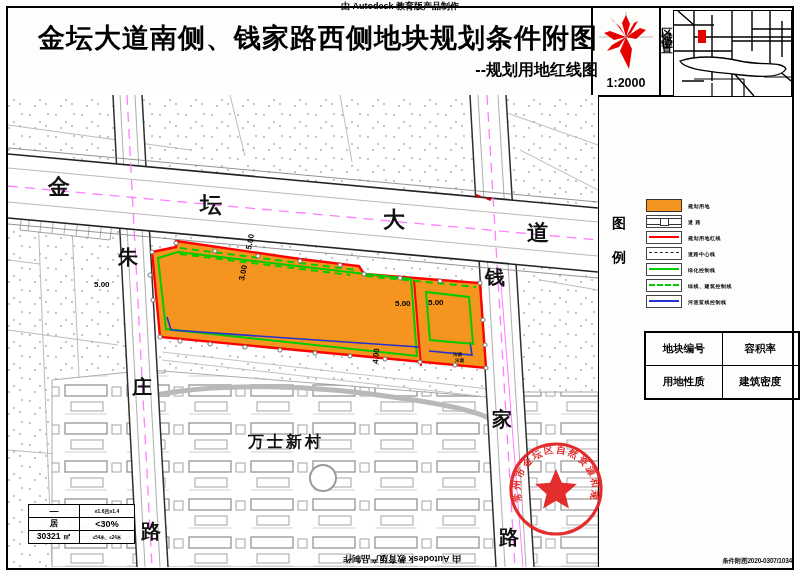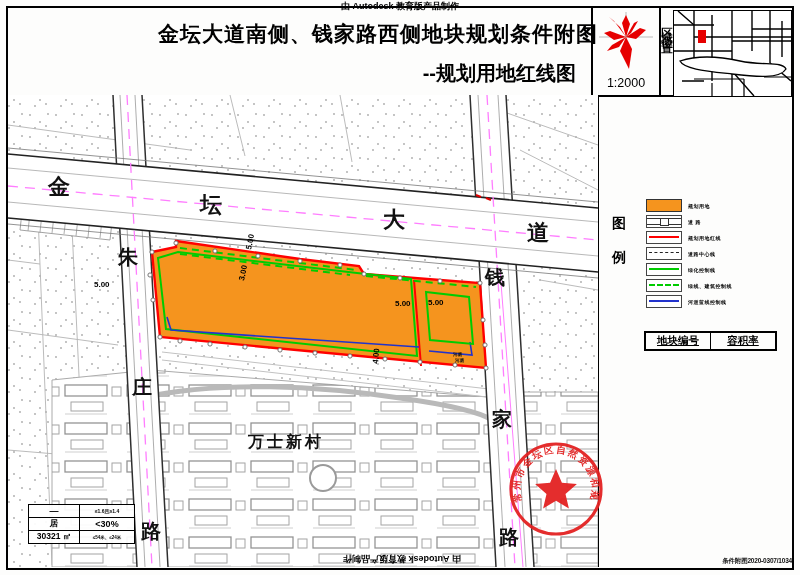--- a/index.html
+++ b/index.html
@@ -3,25 +3,25 @@
 <meta charset="utf-8">
 <style>
   html,body{margin:0;padding:0;}
   body{width:800px;height:575px;position:relative;background:#fdfdfc;overflow:hidden;
        font-family:"Liberation Sans",sans-serif;color:#000;}
   .abs{position:absolute;}
   .frame{left:6px;top:6px;width:784px;height:560px;border:2.5px solid #000;}
   .credit-top{left:0;top:0;width:800px;text-align:center;font-size:9px;font-weight:bold;background:transparent;}
   .credit-bottom{left:336px;top:552px;width:132px;text-align:center;font-size:9px;font-weight:bold;
                  transform:rotate(180deg);}
-  .title{left:38px;top:20px;width:560px;font-size:21px;font-weight:900;letter-spacing:1px;white-space:nowrap;text-align:right;}
-  .subtitle{right:224px;top:60px;font-size:20px;font-weight:900;}
+  .title{left:38px;top:20px;width:560px;font-size:27px;font-weight:900;letter-spacing:1px;white-space:nowrap;}
+  .subtitle{right:202px;top:60px;font-size:16px;font-weight:900;}
   .vline{width:0;border-left:2px solid #000;}
   .hline{height:0;border-top:2px solid #000;}
-  .scale{left:594px;top:76px;width:64px;text-align:center;font-size:12.5px;font-weight:400;}
+  .scale{left:594px;top:76px;width:64px;text-align:center;font-size:12.5px;font-weight:700;}
   .region-label{left:660px;top:18px;width:14px;writing-mode:vertical-rl;text-orientation:upright;
                 font-size:11.5px;font-weight:900;letter-spacing:5px;}
   .minimap{left:673px;top:10px;width:117px;height:85px;border:1.5px solid #000;background:#fff;}
   .legend{left:646px;top:200px;}
   .legend-row{display:flex;align-items:center;margin-bottom:5px;height:11px;}
   .sw{width:34px;height:11px;border:1.2px solid #444;background:#fff;position:relative;flex:0 0 auto;}
   .sw .ln{position:absolute;left:2px;right:2px;top:4px;height:0;}
   .sw-orange{background:#F5941E;border-color:#333;}
   .ln-red{border-top:2px solid #FF0000;}
   .ln-bdash{border-top:1.5px dashed #222;}
@@ -29,21 +29,21 @@
   .ln-gdash{border-top:2px dashed #00CC00;}
   .ln-blue{border-top:2px solid #2233CC;}
   .sw-road .rl{position:absolute;left:0;right:0;height:0;border-top:1px solid #333;}
   .sw-road .cross{position:absolute;left:13px;top:2px;width:7px;height:6px;border:1px solid #333;background:#fff;}
   .legend-label{margin-left:6px;font-size:5px;font-weight:bold;letter-spacing:.5px;white-space:nowrap;}
   .legend-title{font-size:14px;font-weight:900;}
   table{border-collapse:collapse;}
   .attr-table{left:644px;top:331px;}
   .attr-table table{border:2px solid #000;}
   .attr-table td{border:1.2px solid #000;width:64px;height:16px;text-align:center;
-                 font-size:10.5px;font-weight:900;padding:0;text-decoration:underline;}
+                 font-size:10.5px;font-weight:900;padding:8px;}
   .val-table{left:28px;top:504px;}
   .val-table table{border:1.8px solid #000;background:rgba(255,255,255,.92);}
   .val-table td{border:1px solid #000;height:12px;text-align:center;padding:0 1px;font-weight:900;}
   .vt-c1{width:48px;} .vt-c2{width:52px;margin-top:28px;}
   .f9{font-size:9px;} .f85{font-size:8.5px;} .f5{font-size:5px;} .f45{font-size:4.5px;}
   .docno{left:686px;top:557px;width:106px;font-size:6.5px;font-weight:bold;color:#111;
          text-align:right;letter-spacing:-.2px;white-space:nowrap;}
   svg{display:block;}
   .maptext{font-family:"Liberation Sans",sans-serif;}
 </style>
@@ -276,20 +276,24 @@
   </div>
 </div>
 
 <div class="abs attr-table">
   <table>
     <tbody>
         <tr>
       <td>地块编号</td>
       <td>容积率</td>
     </tr>
+    <tr>
+      <td>用地性质</td>
+      <td>建筑密度</td>
+    </tr>
   </tbody>
     </table>
 </div>
 
 <div class="abs val-table">
   <table>
     <tbody>
         <tr>
       <td class="vt-c1 f9">—</td>
       <td class="vt-c2 f5">≤1.6且≥1.4</td>

